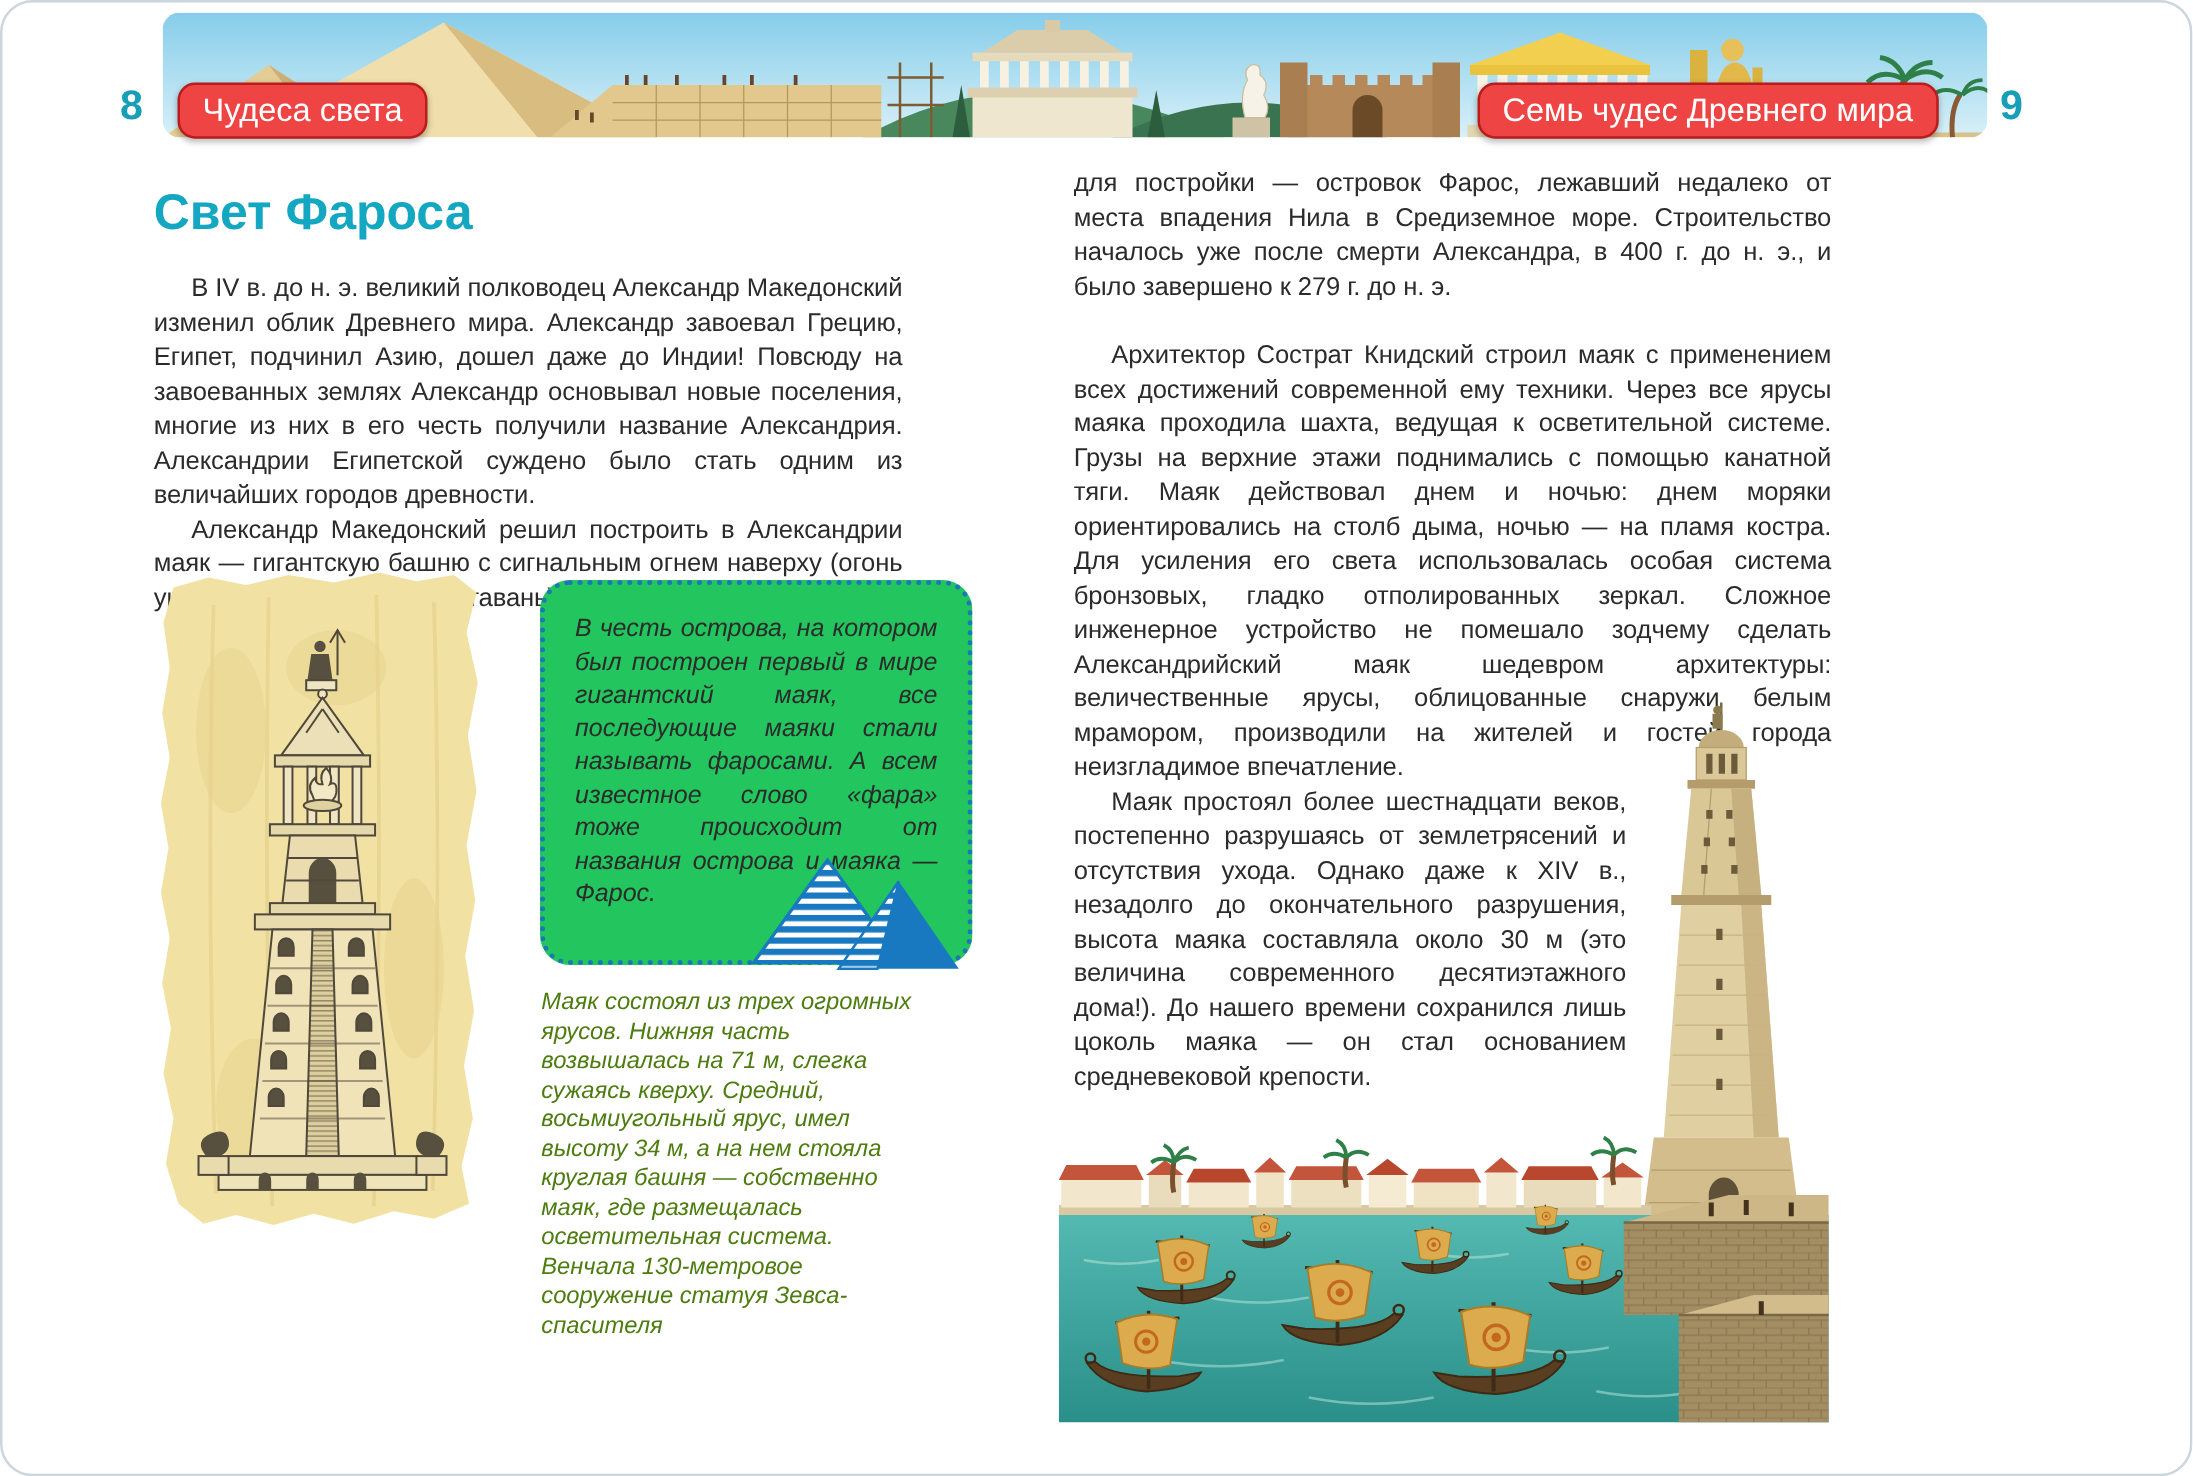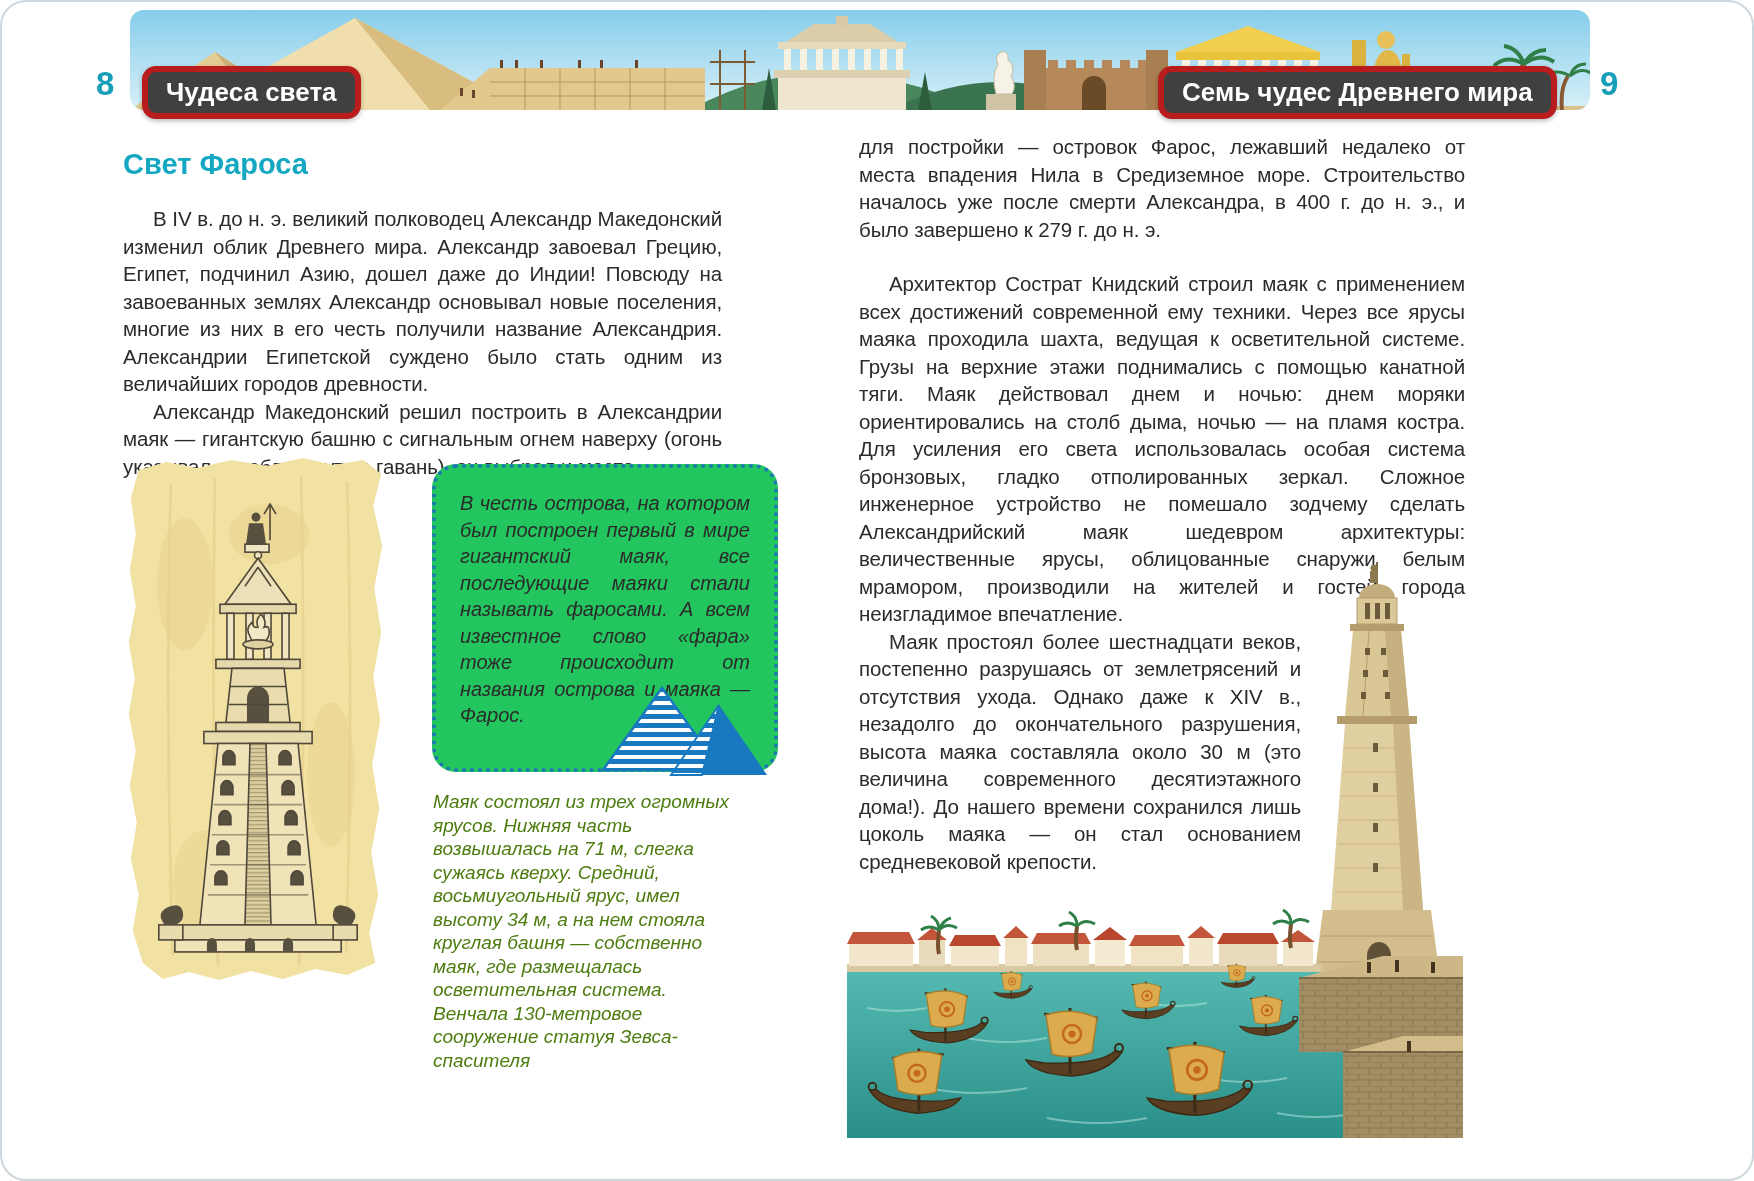--- a/index.html
+++ b/index.html
@@ -4,27 +4,27 @@
 <style>
   html,body{margin:0;padding:0;background:#ffffff;}
   .spread{position:relative;width:1754px;height:1181px;background:#fff;
     border:2px solid #ccd7dd;border-radius:26px;box-sizing:border-box;overflow:hidden;
     font-family:"Liberation Sans",sans-serif;color:#2b2b2b;}
   .banner{position:absolute;left:128px;top:8px;width:1460px;height:100px;border-radius:14px;overflow:hidden;}
   .banner svg{display:block;width:100%;height:100%;}
   .pagenum{position:absolute;top:63px;font-size:33px;font-weight:bold;color:#169fb6;}
   .pagenum.pn-left{left:94px}
   .pagenum.pn-right{left:1598px}
-  .badge{position:absolute;top:64px;background:#404040;color:#fff;font-weight:bold;font-size:26px;
-    padding:6px 18px;border:6px solid #b91c1c;border-radius:14px;box-shadow:0 2px 5px rgba(0,0,0,.28);
+  .badge{position:absolute;top:64px;background:#ef4444;color:#fff;font-weight:normal;font-size:26px;
+    padding:6px 18px;border:2px solid #b91c1c;border-radius:14px;box-shadow:0 2px 5px rgba(0,0,0,.28);
     white-space:nowrap;line-height:1.1;}
   .badge-left{left:140px}
-  .badge-right{left:1156px}
+  .badge-right{left:1180px}
   .leftcol{position:absolute;left:121px;top:146px;width:599px;}
-  .heading{font-size:29px;color:#13a7c2;font-weight:bold;margin:0 0 24px 0;}
+  .heading{font-size:40px;color:#13a7c2;font-weight:bold;margin:0 0 24px 0;}
   .body{font-size:20.5px;line-height:27.5px;text-align:justify;margin:0;letter-spacing:-0.1px;}
   .ind{text-indent:30px;}
   .mt{margin-top:27px;}
   .narrow{width:442px;}
   .bld{font-weight:normal;font-style:normal;}
   .papyrus{position:absolute;left:116px;top:452px;width:278px;height:535px;}
   .papyrus svg{display:block;width:100%;height:100%;}
   .infobox{position:absolute;left:430px;top:462px;width:346px;min-height:308px;background:#22c55e;
     border:4px dotted #1d76b5;border-radius:24px;box-sizing:border-box;padding:22px 24px;}
   .infobox-text{margin:0;font-style:italic;font-size:20px;line-height:26.5px;text-align:justify;color:#2b2b2b;}

